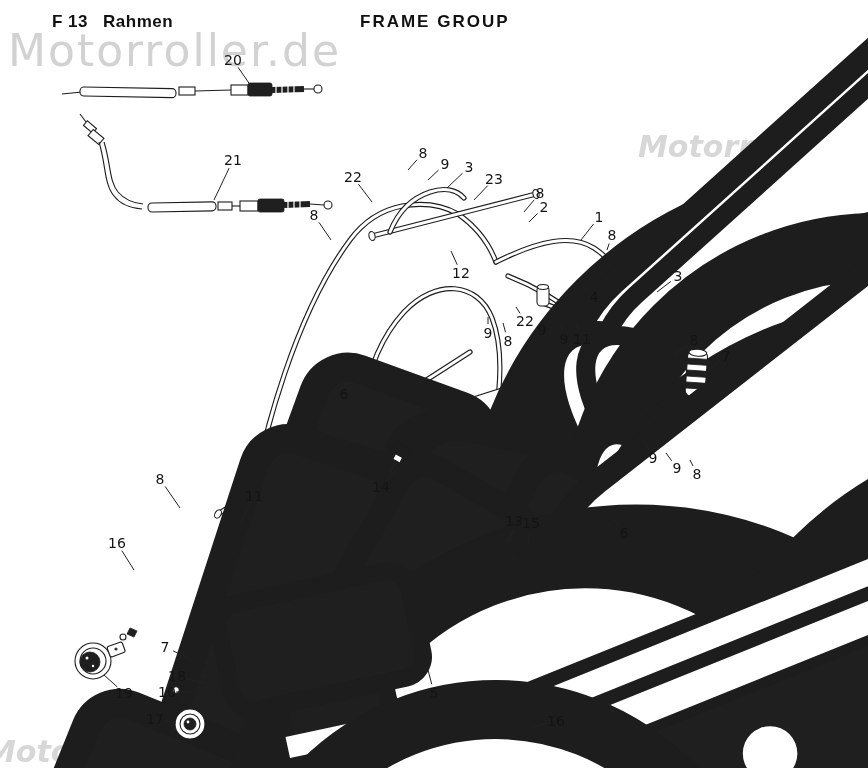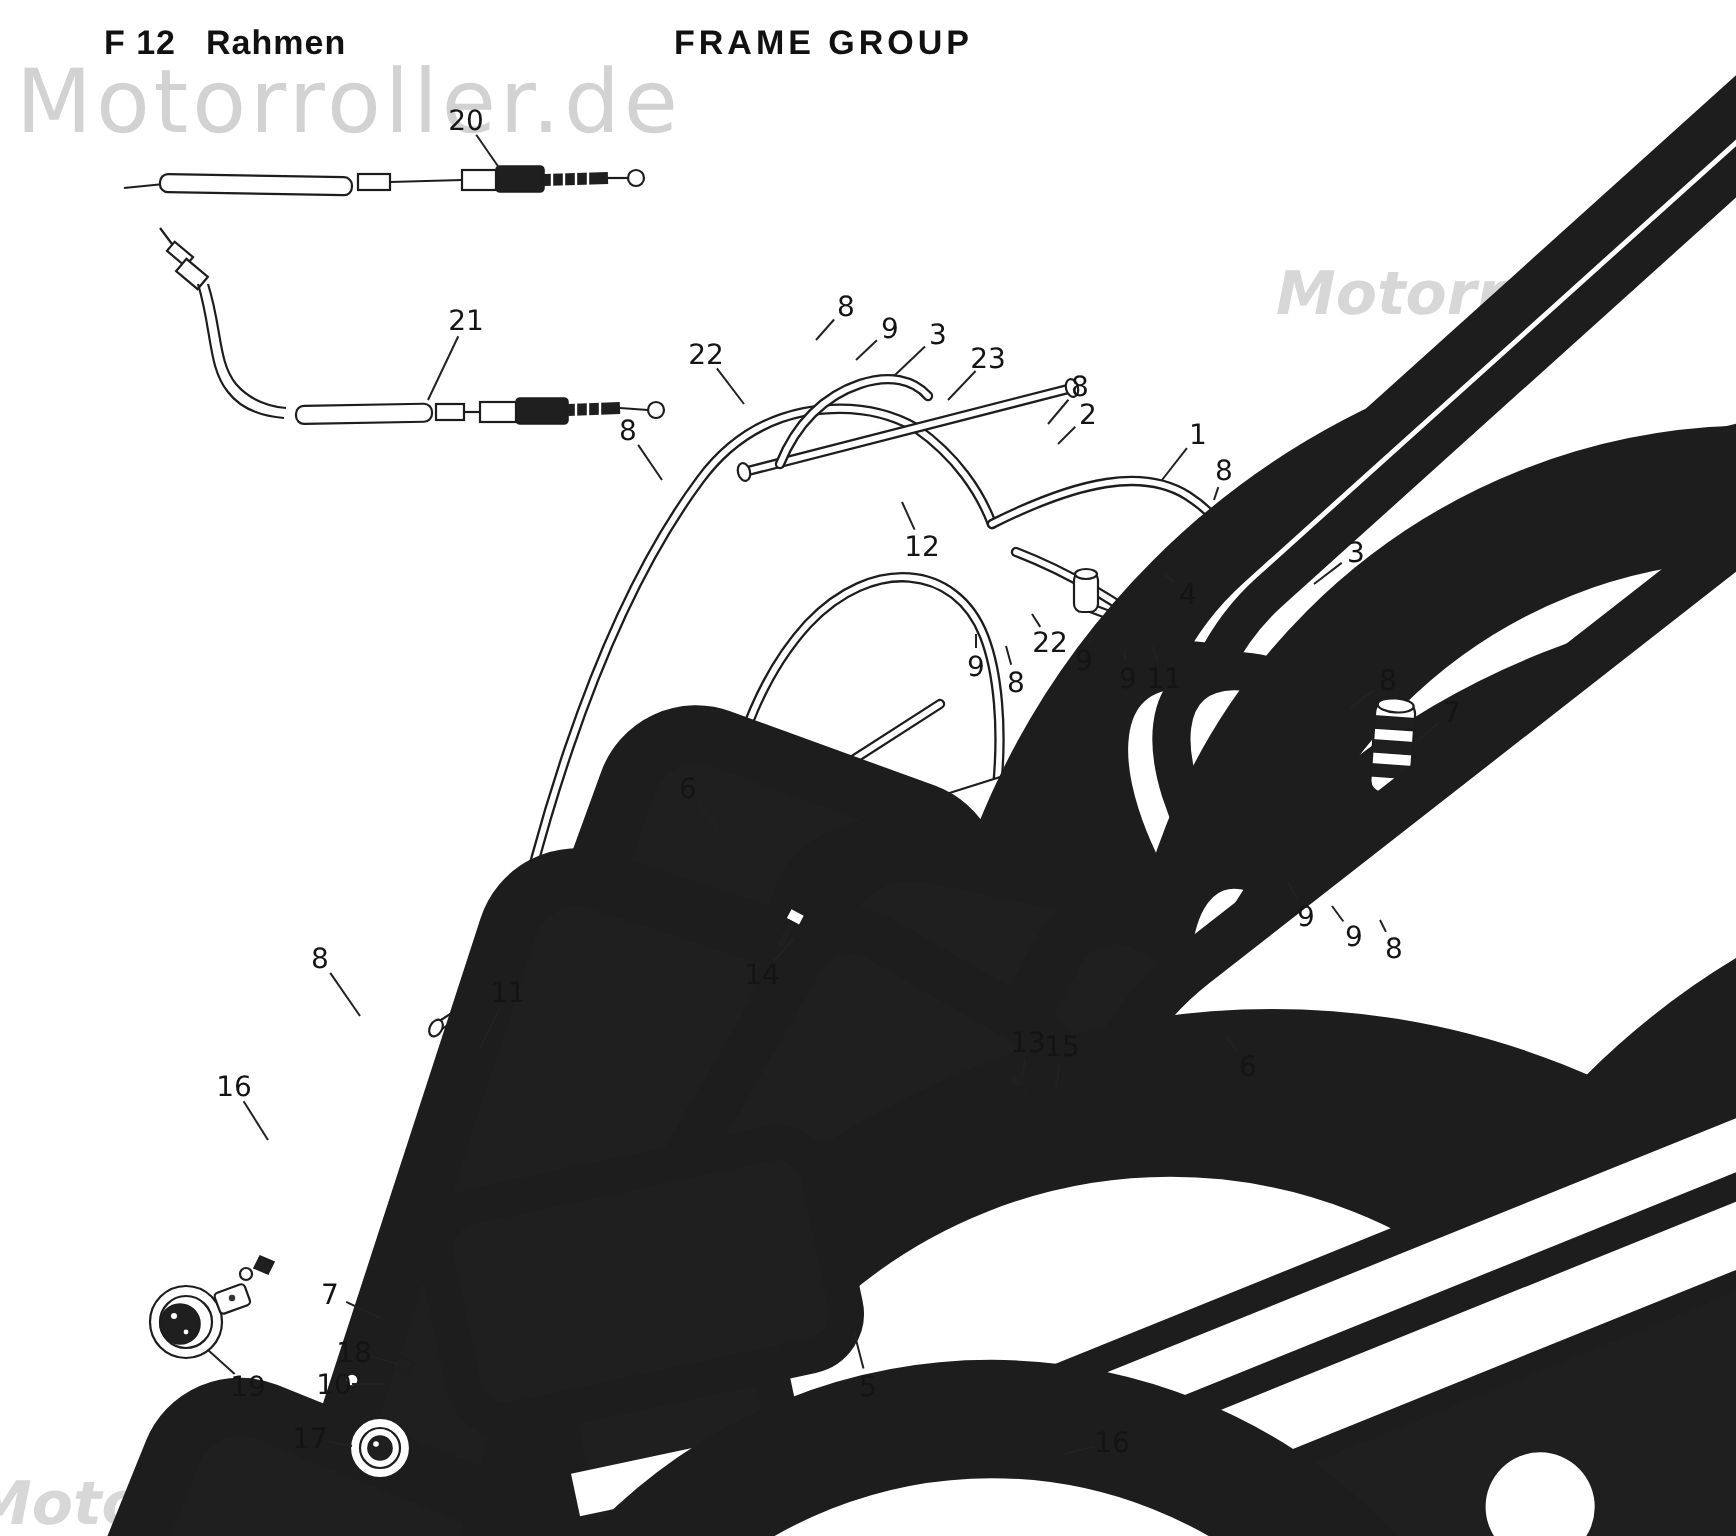--- a/index.html
+++ b/index.html
@@ -2,21 +2,21 @@
 <html><head>
 <meta charset="utf-8">
 <style>
   html,body{margin:0;padding:0;background:#fff;width:868px;height:768px;overflow:hidden;
     font-family:"Liberation Sans","DejaVu Sans",sans-serif;}
   #page{position:relative;width:868px;height:768px;background:#fff;}
   #diagram-svg{position:absolute;left:0;top:0;}
   .hdr{position:absolute;top:12px;color:#111;font-weight:bold;font-size:17px;letter-spacing:.5px;white-space:pre;}
   #hdr-left{left:52px;}
   #hdr-left .name{margin-left:15px;}
-  #hdr-right{left:337px;font-size:17px;letter-spacing:2px;}
+  #hdr-right{left:360px;font-size:17px;letter-spacing:2px;}
   
   .to{stroke:#1d1d1d;stroke-width:5.2;fill:none;stroke-linecap:round;stroke-linejoin:round}
   .ti{stroke:#ffffff;stroke-width:2.9;fill:none;stroke-linecap:round;stroke-linejoin:round}
   .ln{stroke:#1d1d1d;stroke-width:1.1;fill:none}
   .fillw{fill:#ffffff;stroke:#1d1d1d;stroke-width:1.1}
   .filld{fill:#1f1f1f;stroke:#1d1d1d;stroke-width:.8}
   .dot{fill:#333}
   .callout{font:14px "DejaVu Sans",sans-serif;fill:#141414}
   .leader{stroke:#222;stroke-width:1;fill:none}
   .wm-big{font:44px "DejaVu Sans",sans-serif;fill:#d2d2d2;letter-spacing:2px}
@@ -394,16 +394,16 @@
         <text x="177" y="681" text-anchor="middle" class="callout">18</text>
         <line x1="176" y1="692" x2="191" y2="692" class="leader"></line>
         <text x="167" y="697" text-anchor="middle" class="callout">10</text>
         <line x1="117.3103526837755" y1="686.979317415398" x2="104" y2="675" class="leader"></line>
         <text x="124" y="698" text-anchor="middle" class="callout">19</text>
         <line x1="163.84104709780226" y1="720.6840089710099" x2="176" y2="723" class="leader"></line>
         <text x="155" y="724" text-anchor="middle" class="callout">17</text>
       </g>
 </svg>
 
-<div class="hdr" id="hdr-left"><span>F 12</span><span class="name">Rahmen</span></div>
+<div class="hdr" id="hdr-left"><span>F 13</span><span class="name">Rahmen</span></div>
 <div class="hdr" id="hdr-right">FRAME GROUP</div>
 
 </div>
 
 </body></html>

